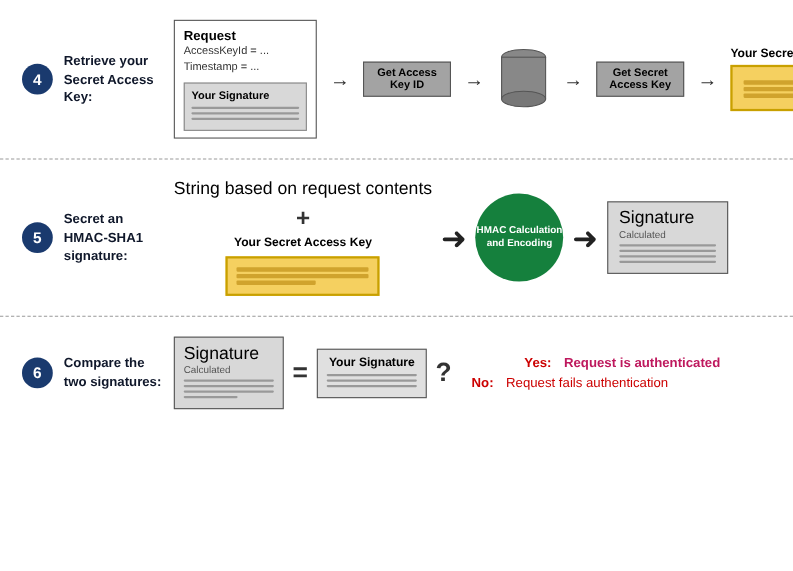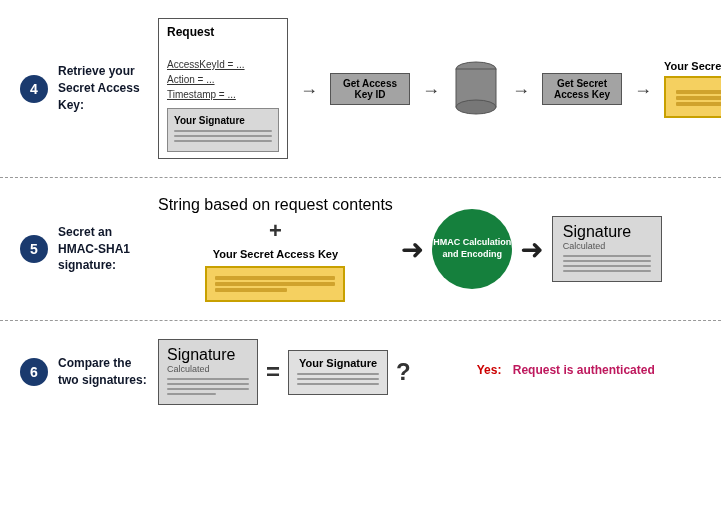--- a/index.html
+++ b/index.html
@@ -47,27 +47,26 @@
     .request-box {
       border: 1px solid #555;
       background: #fff;
       padding: 6px 8px;
       width: 130px;
       flex-shrink: 0;
     }
     .request-box .title {
       font-weight: bold;
       font-size: 12px;
-      margin-bottom: 18px;
+      margin-bottom: 0;
     }
     .request-box .field {
       font-size: 10px;
       color: #333;
       line-height: 1.5;
-      text-decoration: underline;
     }
     .signature-inner {
       border: 1px solid #888;
       background: #d8d8d8;
       padding: 6px;
       margin-top: 6px;
       width: 100%;
     }
     .signature-inner .sig-title {
       font-weight: bold;
@@ -290,21 +289,20 @@
 </head>
 <body>
 
 <div class="section">
   <div class="step-circle">4</div>
   <div class="step-label">Retrieve your Secret Access Key:</div>
 
   <div class="request-box">
     <div class="title">Request</div>
     <div class="field">AccessKeyId = ...</div>
-    <div class="field">Action = ...</div>
     <div class="field">Timestamp = ...</div>
     <div class="signature-inner">
       <div class="sig-title">Your Signature</div>
       <div class="sig-line"></div>
       <div class="sig-line"></div>
       <div class="sig-line"></div>
     </div>
   </div>
 
   <div class="arrow-right">→</div>
@@ -399,15 +397,19 @@
       <div class="sig-line"></div>
     </div>
 
     <div class="question-mark">?</div>
 
     <div class="yes-no-box">
       <div class="yes-line">
         <span class="yes-label">Yes:</span>
         <span class="yes-text">Request is authenticated</span>
       </div>
+      <div class="no-line">
+        <span class="no-label">No:</span>
+        <span class="no-text">Request fails authentication</span>
+      </div>
     </div>
   </div>
 </div>
 
 </body></html>

